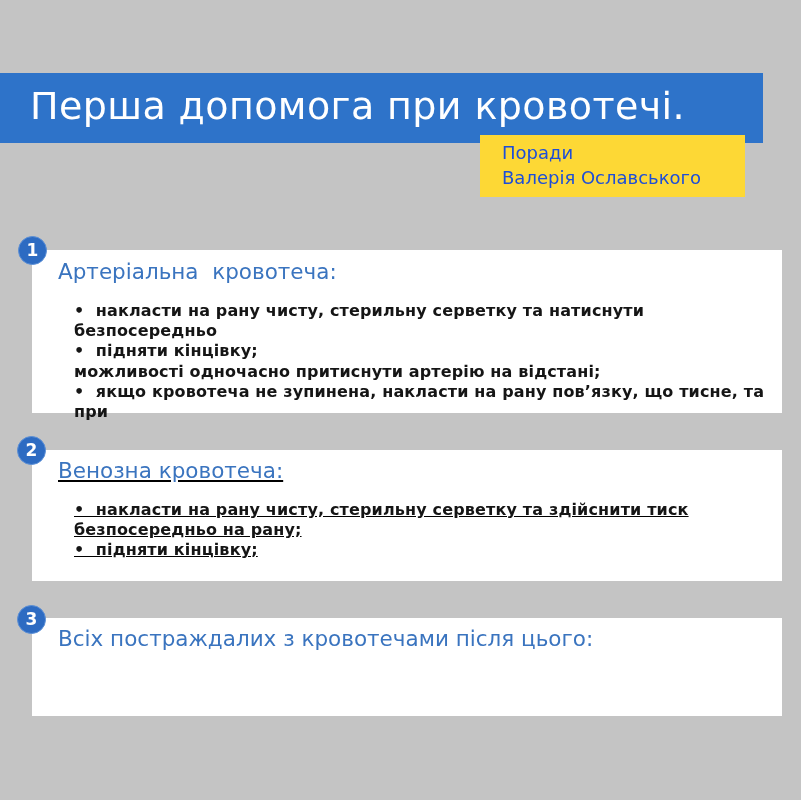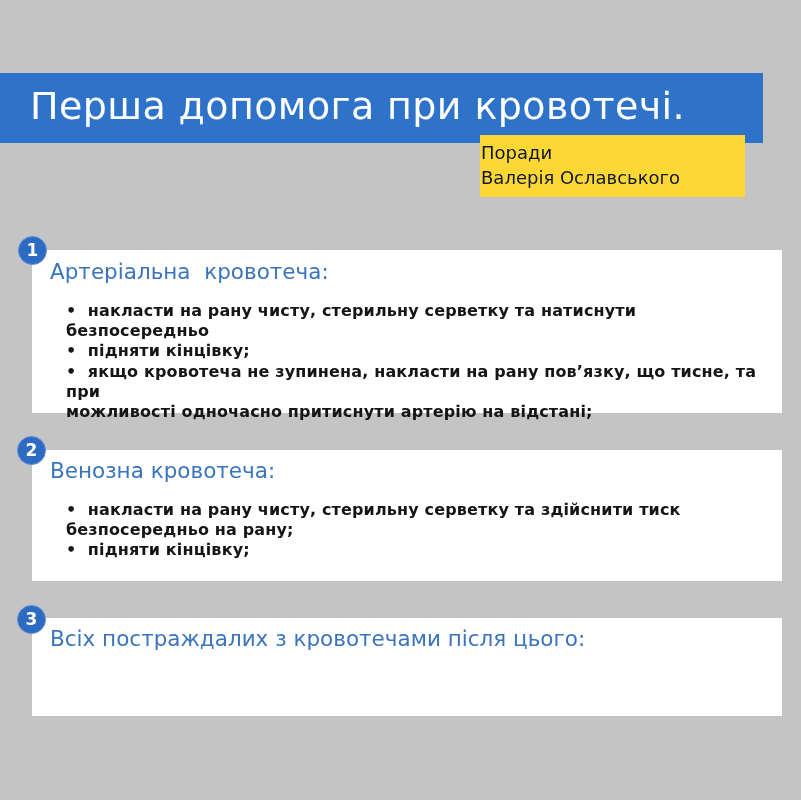--- a/index.html
+++ b/index.html
@@ -28,22 +28,22 @@
     white-space: nowrap;
   }
   .subtitle-box {
     position: absolute;
     left: 480px; top: 135px;
     width: 265px; height: 62px;
     background: #fdd835;
   }
   .subtitle-text {
     position: absolute;
-    left: 481px; top: 141px;
-    color: #0f172a;
+    left: 502px; top: 141px;
+    color: #1d4ed8;
     font-family: "DejaVu Sans", sans-serif;
     font-size: 18px;
     font-weight: 500;
     line-height: 24.5px;
     white-space: nowrap;
   }
   .card {
     position: absolute;
     left: 32px;
     width: 750px;
@@ -58,21 +58,21 @@
     color: #ffffff;
     font-family: "DejaVu Sans", sans-serif;
     font-weight: bold;
     font-size: 17px;
     line-height: 27px;
     text-align: center;
     box-sizing: content-box;
   }
   .card-body {
     position: absolute;
-    left: 50px;
+    left: 58px;
     width: 725px;
   }
   .card-heading {
     color: #3a74bf;
     font-family: "DejaVu Sans", sans-serif;
     font-size: 21.5px;
     font-weight: 500;
     line-height: 26px;
     white-space: pre;
     margin: 0;
@@ -100,28 +100,28 @@
   <div>Валерія Ославського</div>
 </div>
 
 <div class="card" style="top:250px;height:163px;"></div>
 <div class="badge" style="left:18px;top:236px;">1</div>
 <div class="card-body" style="top:259px;">
   <h2 class="card-heading">Артеріальна  кровотеча:</h2>
   <ul class="bullet-list">
     <li class="bullet-item">•  накласти на рану чисту, стерильну серветку та натиснути безпосередньо</li>
     <li class="bullet-item">•  підняти кінцівку;</li>
+    <li class="bullet-item">можливості одночасно притиснути артерію на відстані;</li>
     <li class="bullet-item">•  якщо кровотеча не зупинена, накласти на рану пов’язку, що тисне, та при</li>
-    <li class="bullet-item">можливості одночасно притиснути артерію на відстані;</li>
   </ul>
 </div>
 
 <div class="card" style="top:450px;height:131px;"></div>
 <div class="badge" style="left:17px;top:436px;">2</div>
-<div class="card-body" style="top:458px;">
+<div class="card-body" style="top:458px;text-decoration:underline;">
   <h2 class="card-heading">Венозна кровотеча:</h2>
   <ul class="bullet-list">
     <li class="bullet-item">•  накласти на рану чисту, стерильну серветку та здійснити тиск</li>
     <li class="bullet-item">безпосередньо на рану;</li>
     <li class="bullet-item">•  підняти кінцівку;</li>
   </ul>
 </div>
 
 <div class="card" style="top:618px;height:98px;"></div>
 <div class="badge" style="left:17px;top:605px;">3</div>

